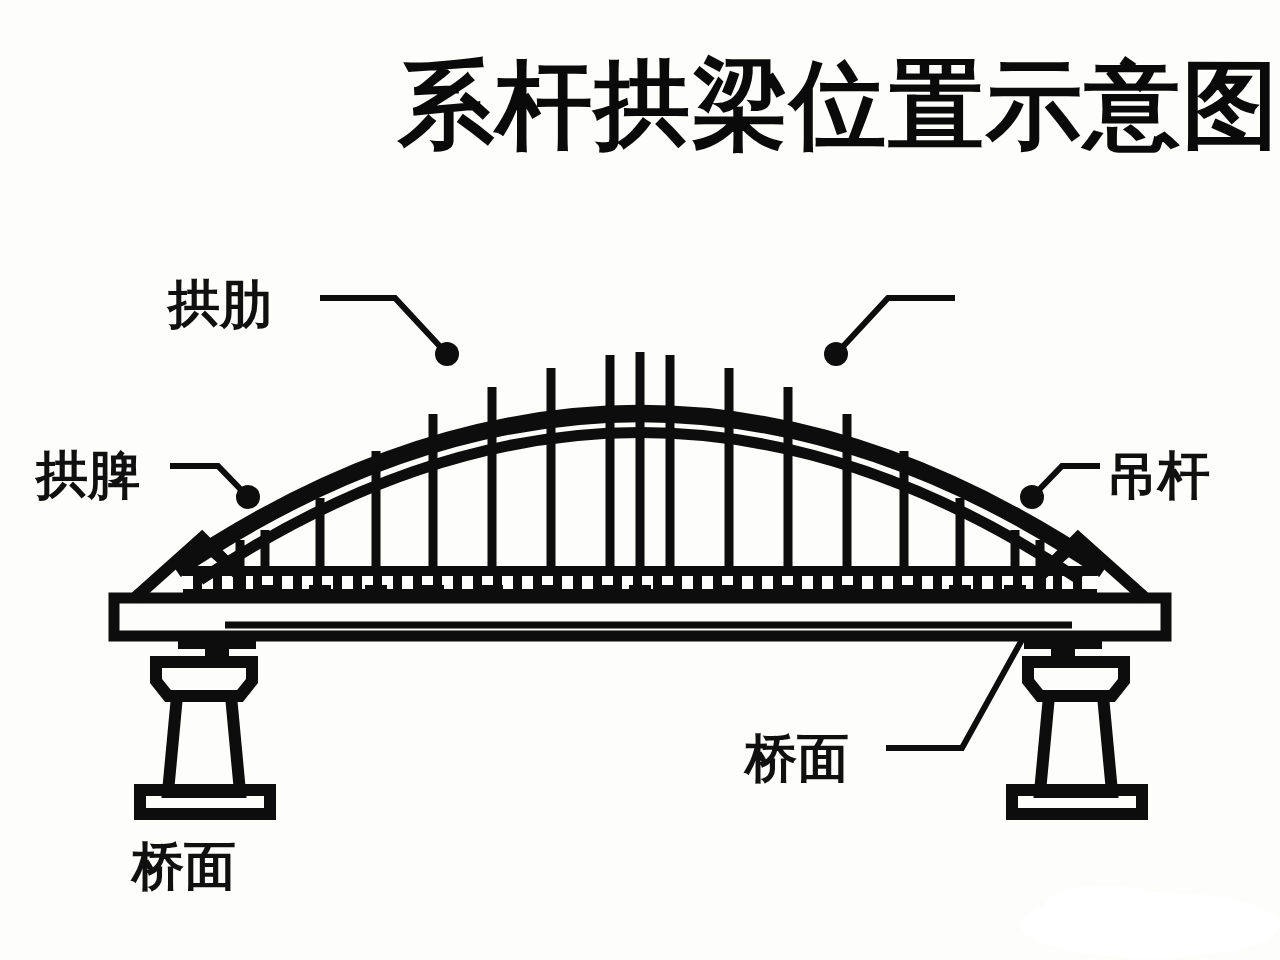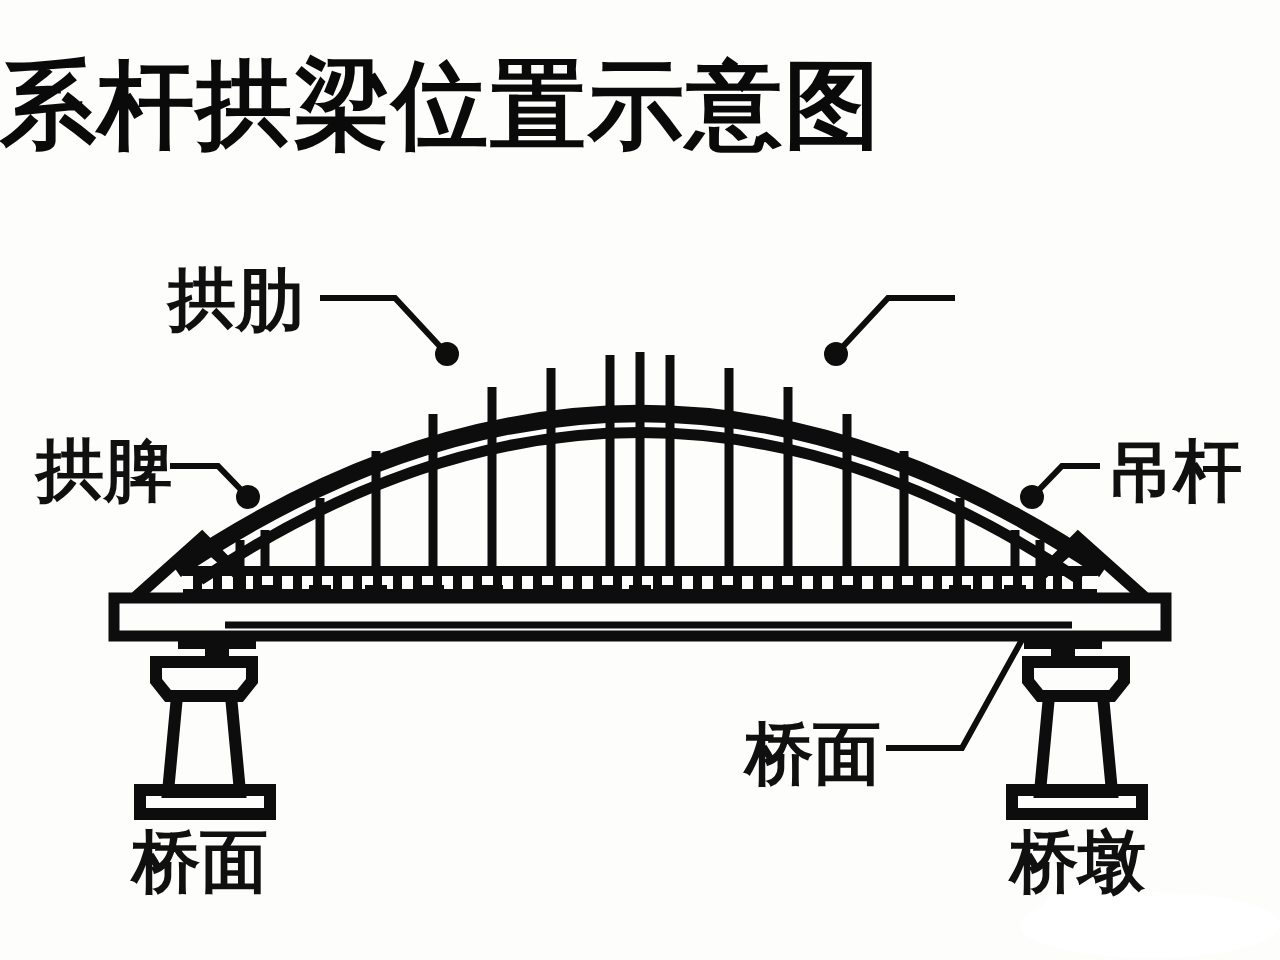--- a/index.html
+++ b/index.html
@@ -13,37 +13,38 @@
     height: 960px;
     background: #fdfdfb;
     overflow: hidden;
     font-family: "Liberation Sans", "DejaVu Sans", sans-serif;
   }
   #title {
     position: absolute;
     left: 0;
     top: 52px;
     width: 1280px;
-    text-align: left;
+    text-align: right;
     font-size: 96px;
     line-height: 1.12;
     font-weight: 700;
     letter-spacing: 2px;
     color: #0a0a0a;
     font-family: "DejaVu Sans", "Liberation Sans", sans-serif;
     white-space: nowrap;
   }
   .lbl {
     position: absolute;
-    font-size: 68px;
+    font-size: 52px;
     line-height: 1;
     font-weight: 700;
     color: #101010;
     white-space: nowrap;
     font-family: "DejaVu Sans", "Liberation Sans", sans-serif;
+    margin-top: 12px;
   }
   #lbl-arch-rib   { left: 168px; top: 266px; }
   #lbl-tie-bar    { left: 963px; top: 266px; }
   #lbl-haunch     { left: 36px;  top: 437px; }
   #lbl-hanger     { left: 1106px;top: 437px; }
   #lbl-deck-mid   { left: 745px; top: 720px; }
   #lbl-deck-left  { left: 132px; top: 828px; }
   #lbl-pier-right { left: 1010px;top: 828px; }
 
   #svg-stage { position: absolute; left: 0; top: 0; }
@@ -220,15 +221,14 @@
       <ellipse class="smudge" cx="1105" cy="905" rx="60" ry="20"></ellipse>
       <ellipse class="smudge" cx="1065" cy="925" rx="30" ry="16"></ellipse>
     </g>
   </svg>
 
   <div class="lbl" id="lbl-arch-rib">拱肋</div>
   <div class="lbl" id="lbl-hanger">吊杆</div>
   <div class="lbl" id="lbl-haunch">拱脾</div>
   <div class="lbl" id="lbl-deck-mid">桥面</div>
   <div class="lbl" id="lbl-deck-left">桥面</div>
-  <div class="lbl" id="lbl-pier-right">桥墩</div>
 
 </div>
 
 </body></html>

